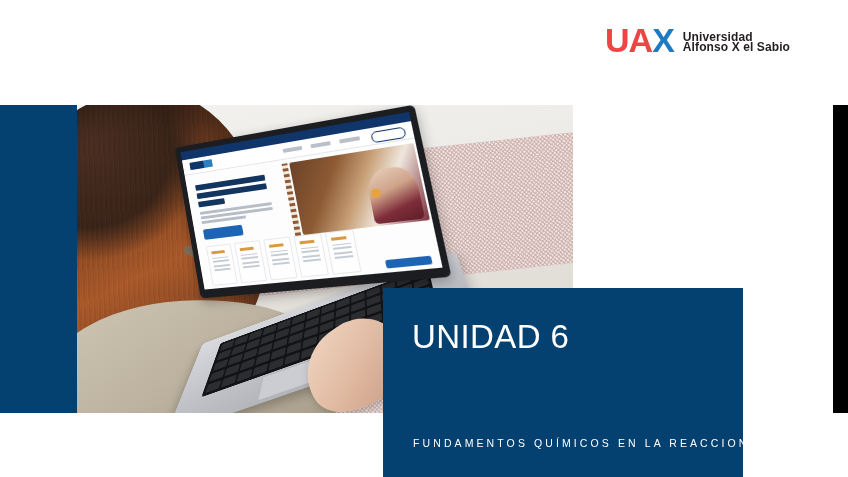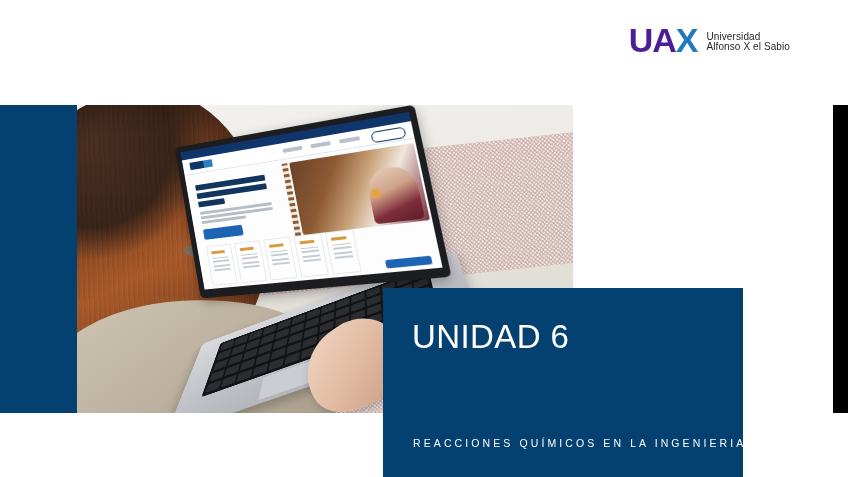--- a/index.html
+++ b/index.html
@@ -34,27 +34,27 @@
     gap: 9px;
   }
   .logo-mark {
     font-family: "Liberation Sans", sans-serif;
     font-size: 34px;
     font-weight: 700;
     letter-spacing: -1px;
     line-height: 1;
     white-space: nowrap;
   }
-  .logo-mark .ua { color: #4c1d95; }
+  .logo-mark .ua { color: #ef4444; }
   .logo-mark .x  { color: #1f7bc1; }
   .logo-words {
-    font-size: 10px;
+    font-size: 12px;
     line-height: 10px;
     color: #231f20;
-    font-weight: 400;
+    font-weight: 700;
     letter-spacing: 0.1px;
     padding-top: 3px;
   }
 
   
   .band {
     position: absolute;
     left: 0;
     top: 105px;
     width: 848px;
@@ -636,17 +636,17 @@
           <div class="hand hand-left"></div>
           <div class="hand hand-right"></div>
           <div class="ring"></div>
         </div>
 
       </div>
     </div>
 
     <div class="title-card">
       <div class="t-main">UNIDAD 6</div>
-      <div class="t-course">REACCIONES QUÍMICOS EN LA INGENIERIA</div>
+      <div class="t-course">FUNDAMENTOS QUÍMICOS EN LA REACCIONES</div>
     </div>
 
   </div>
 </div>
 
 </body></html>

